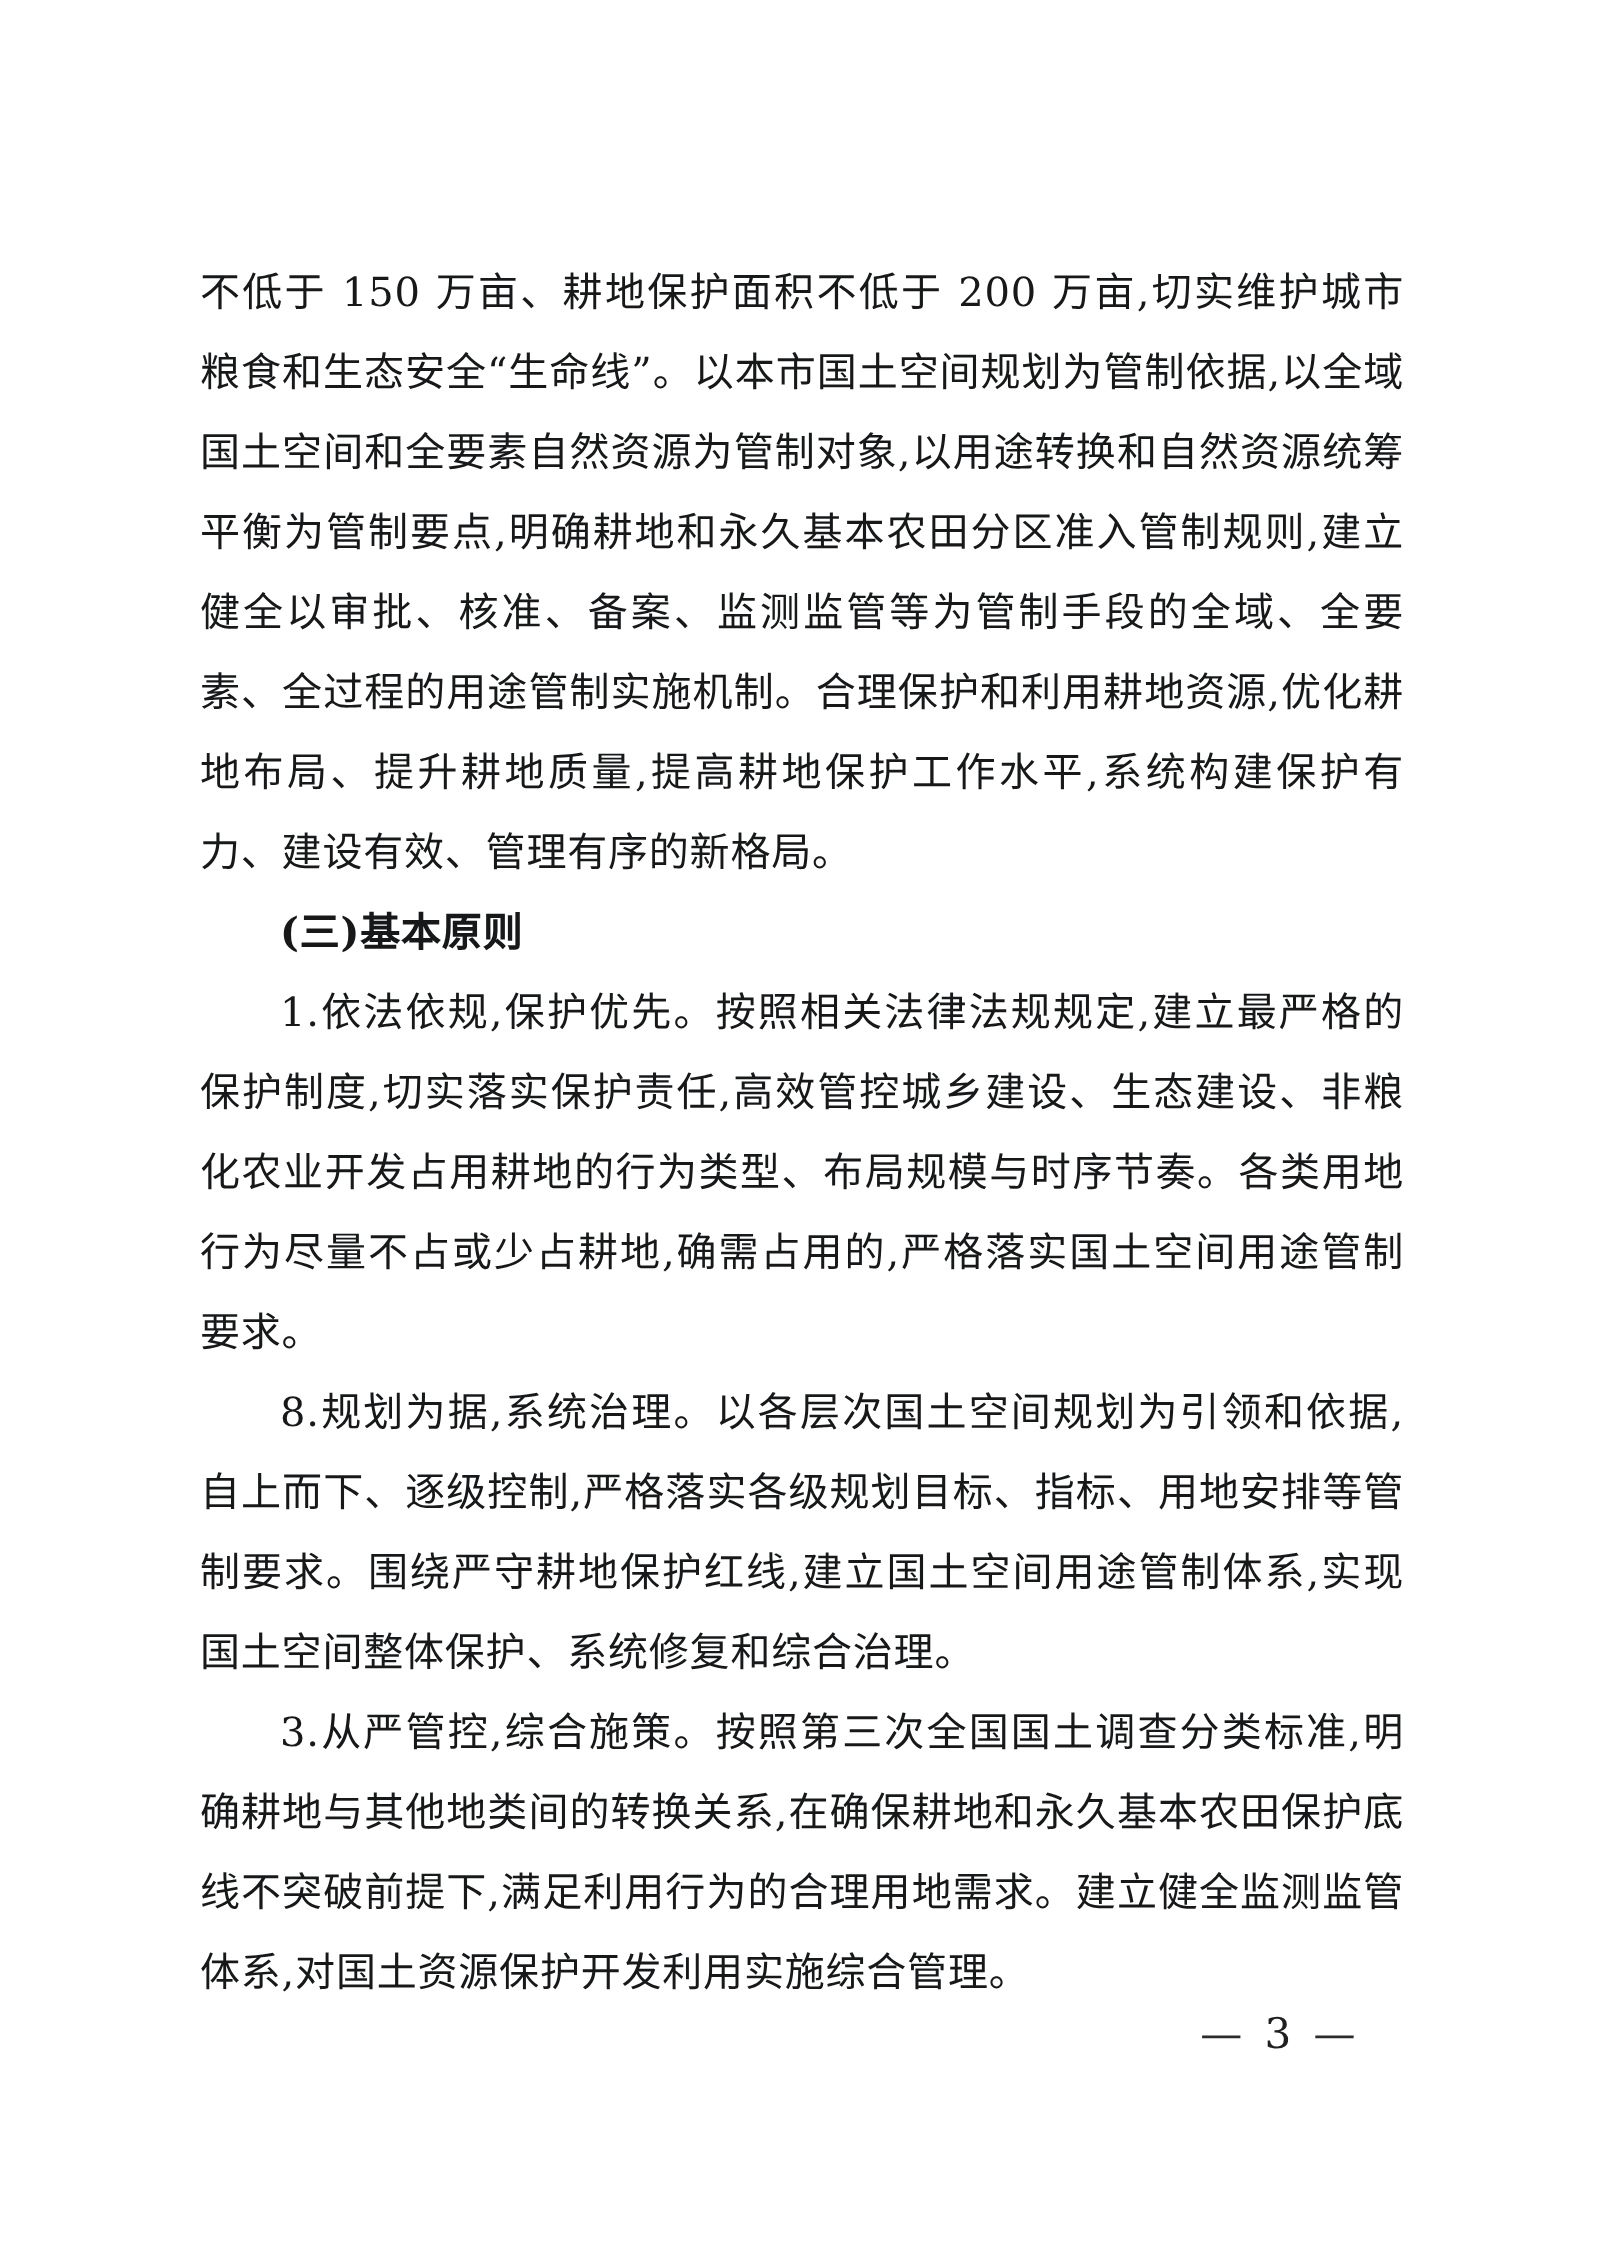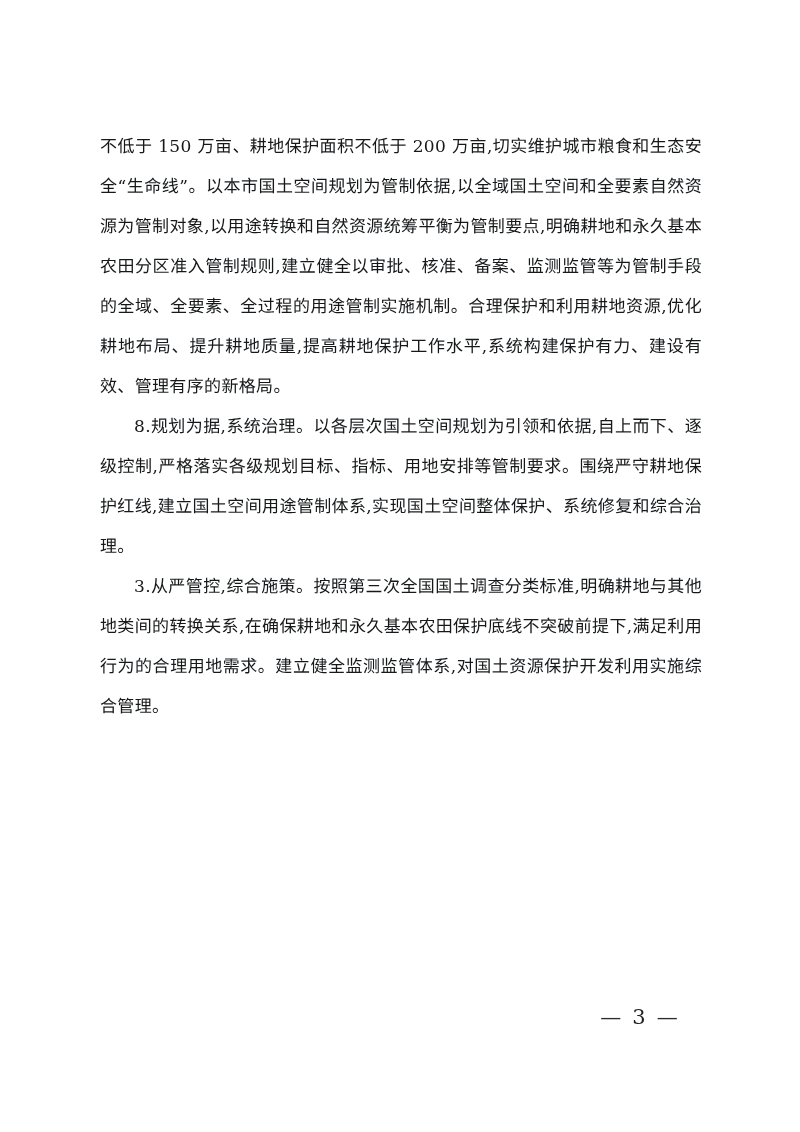--- a/index.html
+++ b/index.html
@@ -32,21 +32,21 @@
   .doc-body {
     position: absolute;
     left: 100px;
     top: 126px;
     width: 602px;
   }
 
   .para {
     margin: 0;
     padding: 0;
-    font-size: 17px;
+    font-size: 20px;
     line-height: 40px;
     letter-spacing: 0.02em;
     text-align: justify;
     text-justify: inter-ideograph;
     color: #16181a;
     font-weight: 400;
   }
 
   .para + .para {
     margin-top: 0;
@@ -99,21 +99,23 @@
 </style>
 </head>
 <body>
 
 <div class="page-sheet">
 
   <div class="doc-body">
 
     <p class="para flush">不低于 150 万亩、耕地保护面积不低于 200 万亩,切实维护城市粮食和生态安全“生命线”。以本市国土空间规划为管制依据,以全域国土空间和全要素自然资源为管制对象,以用途转换和自然资源统筹平衡为管制要点,明确耕地和永久基本农田分区准入管制规则,建立健全以审批、核准、备案、监测监管等为管制手段的全域、全要素、全过程的用途管制实施机制。合理保护和利用耕地资源,优化耕地布局、提升耕地质量,提高耕地保护工作水平,系统构建保护有力、建设有效、管理有序的新格局。</p>
 
+    <p class="para heading">(三)基本原则</p>
 
+    <p class="para indent">1.依法依规,保护优先。按照相关法律法规规定,建立最严格的保护制度,切实落实保护责任,高效管控城乡建设、生态建设、非粮化农业开发占用耕地的行为类型、布局规模与时序节奏。各类用地行为尽量不占或少占耕地,确需占用的,严格落实国土空间用途管制要求。</p>
 
     <p class="para indent">8.规划为据,系统治理。以各层次国土空间规划为引领和依据,自上而下、逐级控制,严格落实各级规划目标、指标、用地安排等管制要求。围绕严守耕地保护红线,建立国土空间用途管制体系,实现国土空间整体保护、系统修复和综合治理。</p>
 
     <p class="para indent">3.从严管控,综合施策。按照第三次全国国土调查分类标准,明确耕地与其他地类间的转换关系,在确保耕地和永久基本农田保护底线不突破前提下,满足利用行为的合理用地需求。建立健全监测监管体系,对国土资源保护开发利用实施综合管理。</p>
 
   </div>
 
   <div class="page-footer">
     <span class="footer-shift">
       <span class="dash">—</span><span class="num">3</span><span class="dash">—</span>

